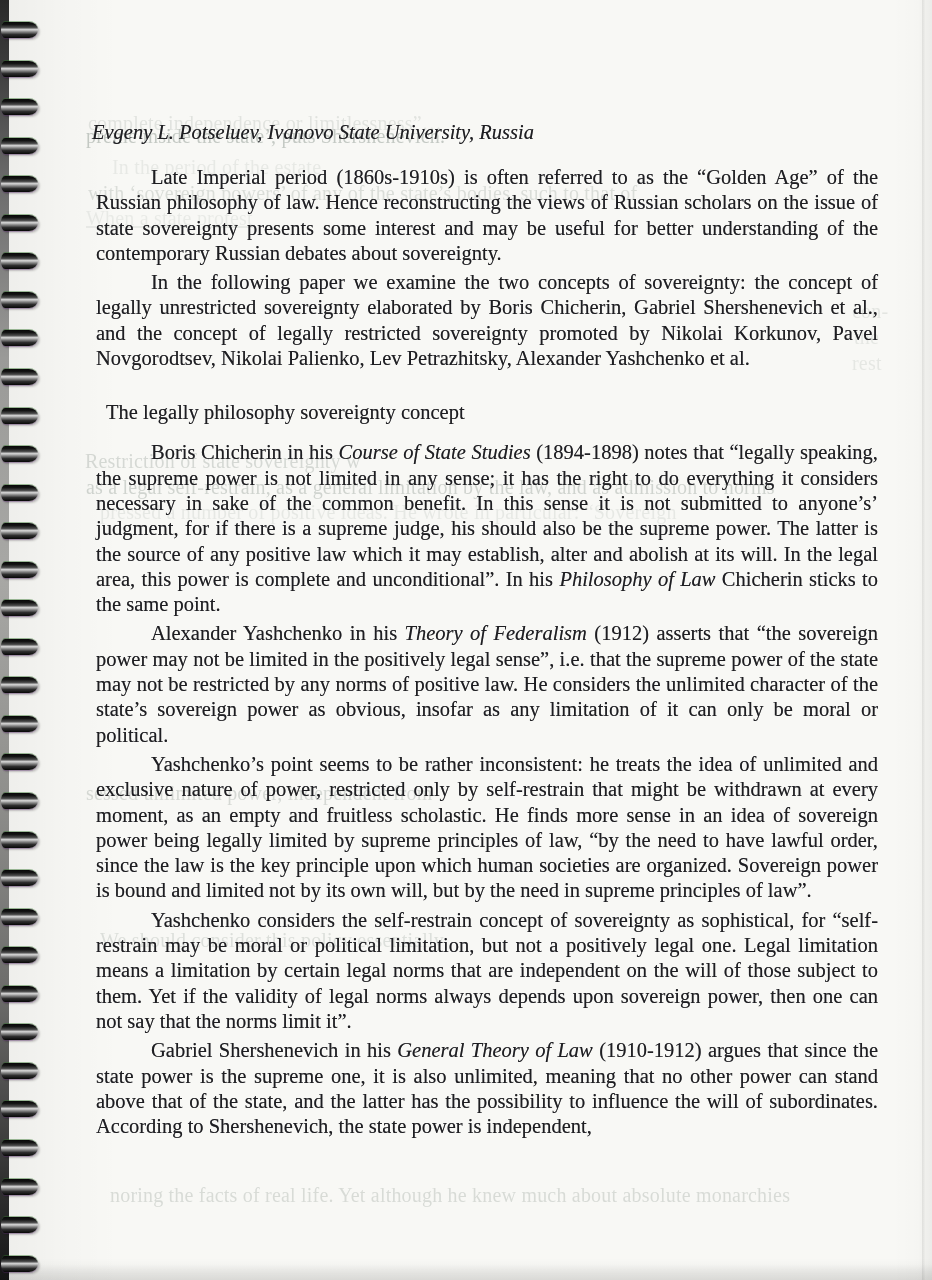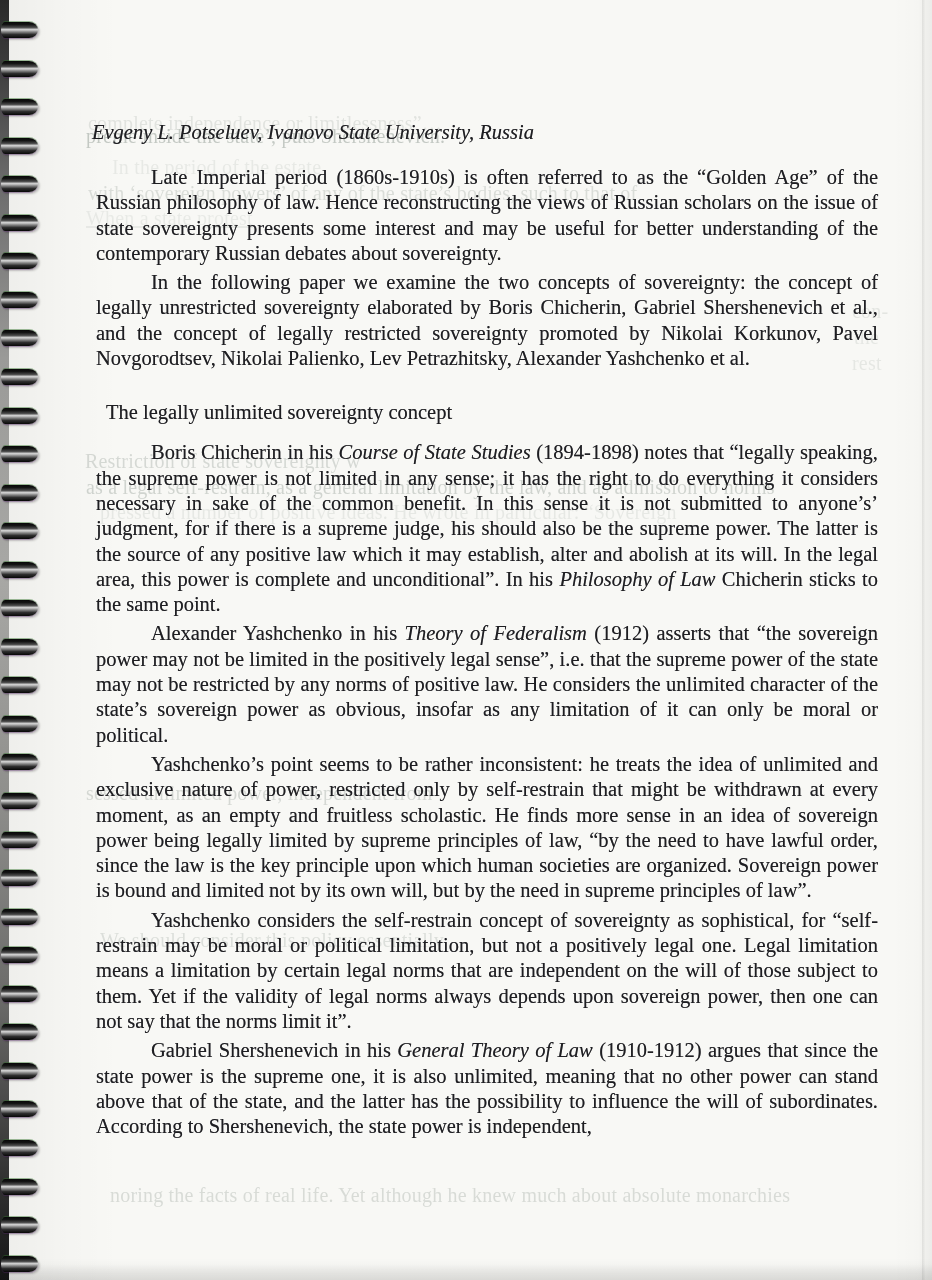--- a/index.html
+++ b/index.html
@@ -106,21 +106,21 @@
       <div class="ghost" style="left: 100px; top: 501px; opacity: 0.15;">pressed a number of positive ideas. He wrote in particular: “Sovereign</div>
       <div class="ghost" style="left: 86px; top: 782px; opacity: 0.3;">sessed unlimited power, independent from</div>
       <div class="ghost" style="left: 100px; top: 929px; opacity: 0.24;">We should consider this policy essentially</div>
       <div class="ghost" style="left: 110px; top: 1184px; opacity: 0.28;">noring the facts of real life. Yet although he knew much about absolute monarchies</div>
     </div>
 
   <div class="content">
     <p class="author">Evgeny L. Potseluev, Ivanovo State University, Russia</p>
     <p class="body first-body"><span>Late Imperial period (1860s-1910s) is often referred to as the “Golden Age” of the Russian philosophy of law. Hence reconstructing the views of Russian scholars on the issue of state sovereignty presents some interest and may be useful for better understanding of the contemporary Russian debates about sovereignty.</span></p>
     <p class="body"><span>In the following paper we examine the two concepts of sovereignty: the concept of legally unrestricted sovereignty elaborated by Boris Chicherin, Gabriel Shershenevich et al., and the concept of legally restricted sovereignty promoted by Nikolai Korkunov, Pavel Novgorodtsev, Nikolai Palienko, Lev Petrazhitsky, Alexander Yashchenko et al.</span></p>
-    <h2>The legally unlimited sovereignty concept</h2>
+    <h2>The legally philosophy sovereignty concept</h2>
     <p class="body"><span>Boris Chicherin in his </span><span class="italic">Course of State Studies</span><span> (1894-1898) notes that “legally speaking, the supreme power is not limited in any sense; it has the right to do everything it considers necessary in sake of the common benefit. In this sense it is not submitted to anyone’s’ judgment, for if there is a supreme judge, his should also be the supreme power. The latter is the source of any positive law which it may establish, alter and abolish at its will. In the legal area, this power is complete and unconditional”. In his </span><span class="italic">Philosophy of Law</span><span> Chicherin sticks to the same point.</span></p>
     <p class="body"><span>Alexander Yashchenko in his </span><span class="italic">Theory of Federalism</span><span> (1912) asserts that “the sovereign power may not be limited in the positively legal sense”, i.e. that the supreme power of the state may not be restricted by any norms of positive law. He considers the unlimited character of the state’s sovereign power as obvious, insofar as any limitation of it can only be moral or political.</span></p>
     <p class="body"><span>Yashchenko’s point seems to be rather inconsistent: he treats the idea of unlimited and exclusive nature of power, restricted only by self-restrain that might be withdrawn at every moment, as an empty and fruitless scholastic. He finds more sense in an idea of sovereign power being legally limited by supreme principles of law, “by the need to have lawful order, since the law is the key principle upon which human societies are organized. Sovereign power is bound and limited not by its own will, but by the need in supreme principles of law”.</span></p>
     <p class="body"><span>Yashchenko considers the self-restrain concept of sovereignty as sophistical, for “self-restrain may be moral or political limitation, but not a positively legal one. Legal limitation means a limitation by certain legal norms that are independent on the will of those subject to them. Yet if the validity of legal norms always depends upon sovereign power, then one can not say that the norms limit it”.</span></p>
     <p class="body"><span>Gabriel Shershenevich in his </span><span class="italic">General Theory of Law</span><span> (1910-1912) argues that since the state power is the supreme one, it is also unlimited, meaning that no other power can stand above that of the state, and the latter has the possibility to influence the will of subordinates. According to Shershenevich, the state power is independent,</span></p>
   </div>
 
   <div class="book-edge"></div>
   <div class="spiral">
       <div class="coil" style="top: 22px;"></div>

